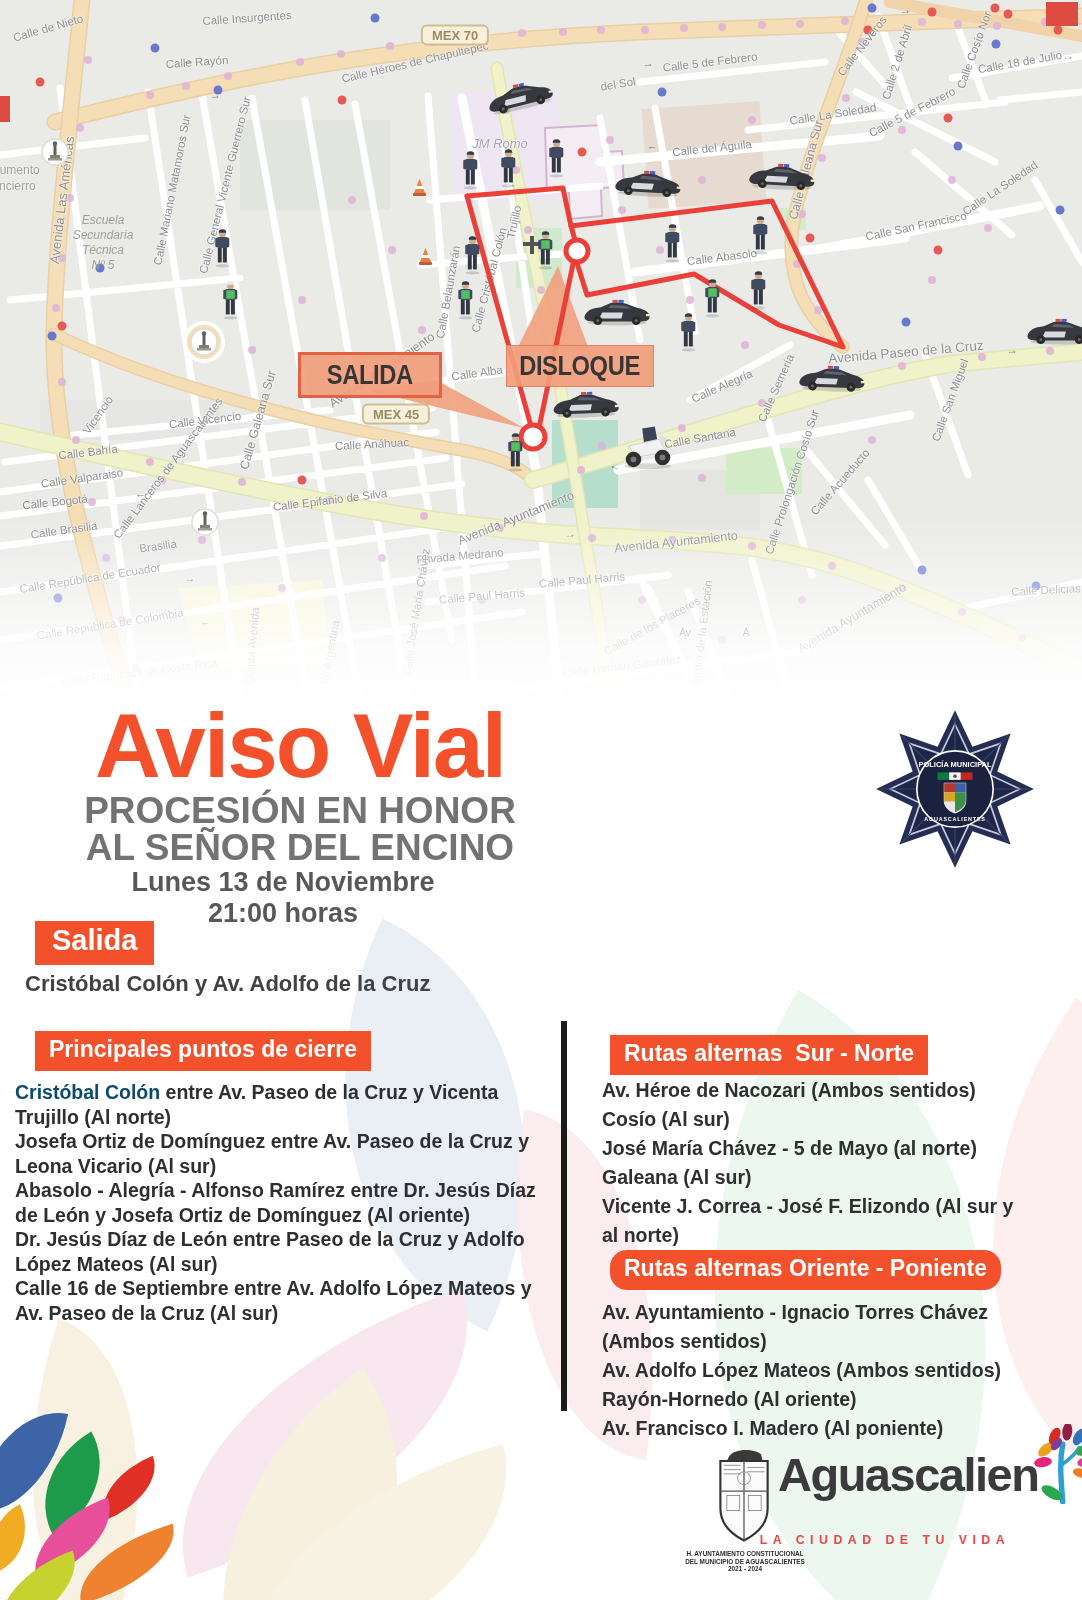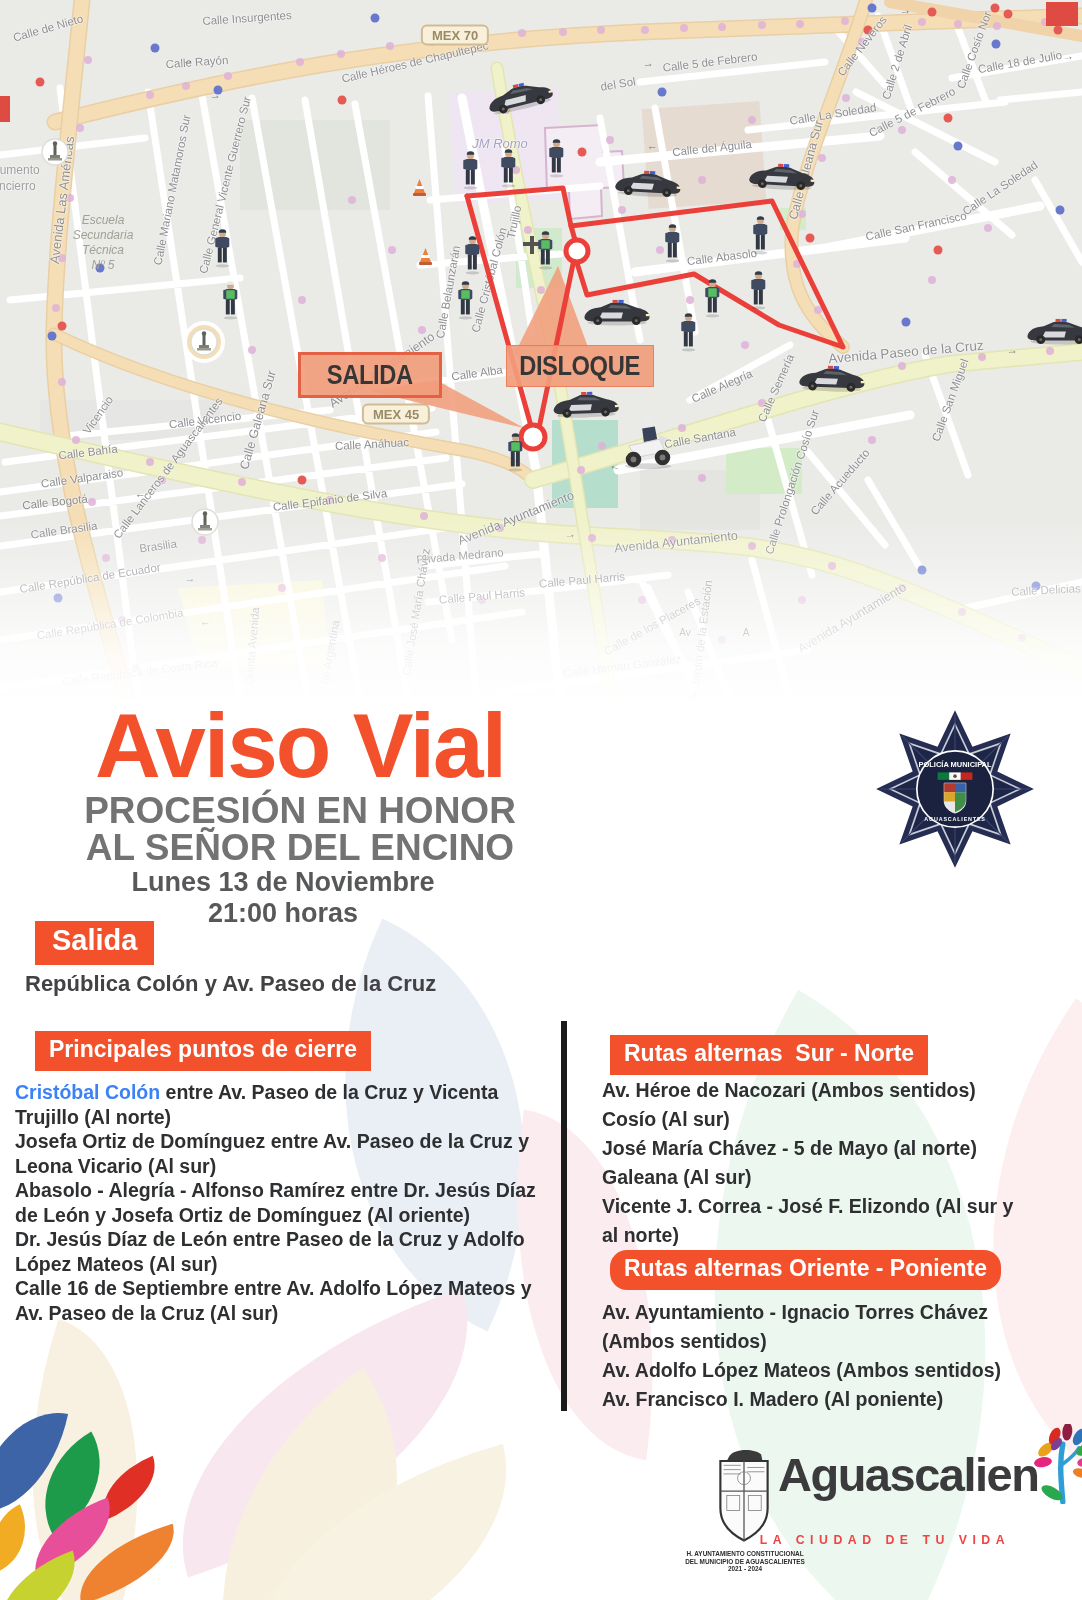--- a/index.html
+++ b/index.html
@@ -41,21 +41,21 @@
   #badge{position:absolute;left:872px;top:706px;width:166px;height:166px;z-index:4;}
   
   .orange-tag{position:absolute;background:#f3512c;color:#fff;font-weight:bold;z-index:4;white-space:pre-wrap;}
   #salida-badge{left:35px;top:921px;font-size:29px;padding:3px 17px 8px;}
   #salida-loc{position:absolute;left:25px;top:971px;font-size:22px;font-weight:bold;color:#424245;z-index:4;}
   .sec-head{font-size:23px;padding:5px 14px 8px;}
   #closures-header{left:35px;top:1031px;}
   #sn-header{left:610px;top:1027px;margin-top:8px;}
   #op-header{left:610px;top:1250px;border-radius:17px;}
   #closure-list{position:absolute;left:15px;top:1080px;width:537px;font-size:19.5px;line-height:24.5px;font-weight:bold;color:#2e2f31;z-index:4;}
-  .lead-gray{color:#3b82f6;text-align:center;}
+  .lead-gray{color:#0c4a6e;text-align:center;}
   #sn-list{position:absolute;left:602px;top:1076px;width:420px;font-size:19.5px;line-height:29px;font-weight:bold;color:#2e2f31;z-index:4;}
   #op-list{position:absolute;left:602px;top:1298px;width:420px;font-size:19.5px;line-height:29px;font-weight:bold;color:#2e2f31;z-index:4;}
   #divider{position:absolute;left:561px;top:1021px;width:6px;height:390px;background:#1b1b1b;z-index:4;}
   
   #crest{position:absolute;left:706px;top:1446px;width:76px;height:102px;z-index:4;}
   #crest-cap{position:absolute;left:672px;top:1550px;width:146px;text-align:center;font-size:6.4px;line-height:7.5px;font-weight:bold;color:#2c2c2c;z-index:4;}
   #wordmark{position:absolute;left:778px;top:1424px;display:flex;align-items:flex-end;z-index:4;font-weight:bold;color:#3b3b3d;font-size:47px;letter-spacing:-1.5px;}
   #wordmark svg{margin:0 -5px -2px -4px;}
   #tagline{position:absolute;left:752px;top:1533px;width:266px;text-align:center;font-size:12.3px;font-weight:bold;letter-spacing:5.5px;color:#ef4444;z-index:4;}
 </style>
@@ -679,21 +679,21 @@
       <path d="M-13,-7 L13,-7 L13,14 C13,22 7,27 0,29 C-7,27 -13,22 -13,14 Z" fill="#e8e8ea" stroke="#fff" stroke-width="1"></path>
       <rect x="-13" y="-7" width="13" height="11" fill="#b23a2e"></rect>
       <rect x="0" y="-7" width="13" height="11" fill="#3a62a8"></rect>
       <rect x="-13" y="4" width="13" height="11" fill="#d9a629"></rect>
       <path d="M0,4 L13,4 L13,14 C13,20 8,25 0,28 Z" fill="#3f8f49"></path>
     </g>
     <text y="38" text-anchor="middle" fill="#fff" font-size="6.5" font-weight="bold" letter-spacing="1" font-family="Liberation Sans,sans-serif">AGUASCALIENTES</text>
   </svg>
 
   <div class="orange-tag" id="salida-badge">Salida</div>
-  <div id="salida-loc">República Colón y Av. Paseo de la Cruz</div>
+  <div id="salida-loc">Cristóbal Colón y Av. Adolfo de la Cruz</div>
 
   <div class="orange-tag sec-head" id="closures-header">Principales puntos de cierre</div>
   <div id="closure-list">
       <div><span class="lead-gray">Cristóbal Colón </span><span>entre Av. Paseo de la Cruz y Vicenta Trujillo (Al norte)</span></div>
       <div><span>Josefa Ortiz de Domínguez entre Av. Paseo de la Cruz y Leona Vicario (Al sur)</span></div>
       <div><span>Abasolo - Alegría - Alfonso Ramírez entre Dr. Jesús Díaz de León y Josefa Ortiz de Domínguez (Al oriente)</span></div>
       <div><span>Dr. Jesús Díaz de León entre Paseo de la Cruz y Adolfo López Mateos (Al sur)</span></div>
       <div><span>Calle 16 de Septiembre entre Av. Adolfo López Mateos y Av. Paseo de la Cruz (Al sur)</span></div>
     </div>
 
@@ -705,20 +705,21 @@
       <div>Cosío (Al sur)</div>
       <div>José María Chávez - 5 de Mayo (al norte)</div>
       <div>Galeana (Al sur)</div>
       <div>Vicente J. Correa - José F. Elizondo (Al sur y al norte)</div>
     </div>
 
   <div class="orange-tag sec-head" id="op-header">Rutas alternas Oriente - Poniente</div>
   <div id="op-list">
       <div>Av. Ayuntamiento - Ignacio Torres Chávez (Ambos sentidos)</div>
       <div>Av. Adolfo López Mateos (Ambos sentidos)</div>
+      <div>Rayón-Hornedo (Al oriente)</div>
       <div>Av. Francisco I. Madero (Al poniente)</div>
     </div>
 
   <svg id="crest" viewBox="0 0 60 95">
     <path d="M16,10 C20,2 40,2 46,8 L47,13 L14,14 Z" fill="#3a3a3a"></path>
     <path d="M8,14 L52,14 L52,58 C52,72 42,82 30,88 C18,82 8,72 8,58 Z" fill="#fbfbfb" stroke="#333" stroke-width="2"></path>
     <line x1="30" y1="14" x2="30" y2="88" stroke="#555" stroke-width="1.2"></line>
     <line x1="8" y1="42" x2="52" y2="42" stroke="#555" stroke-width="1.2"></line>
     <g stroke="#777" stroke-width="0.7">
       <line x1="11" y1="18" x2="27" y2="18"></line>

